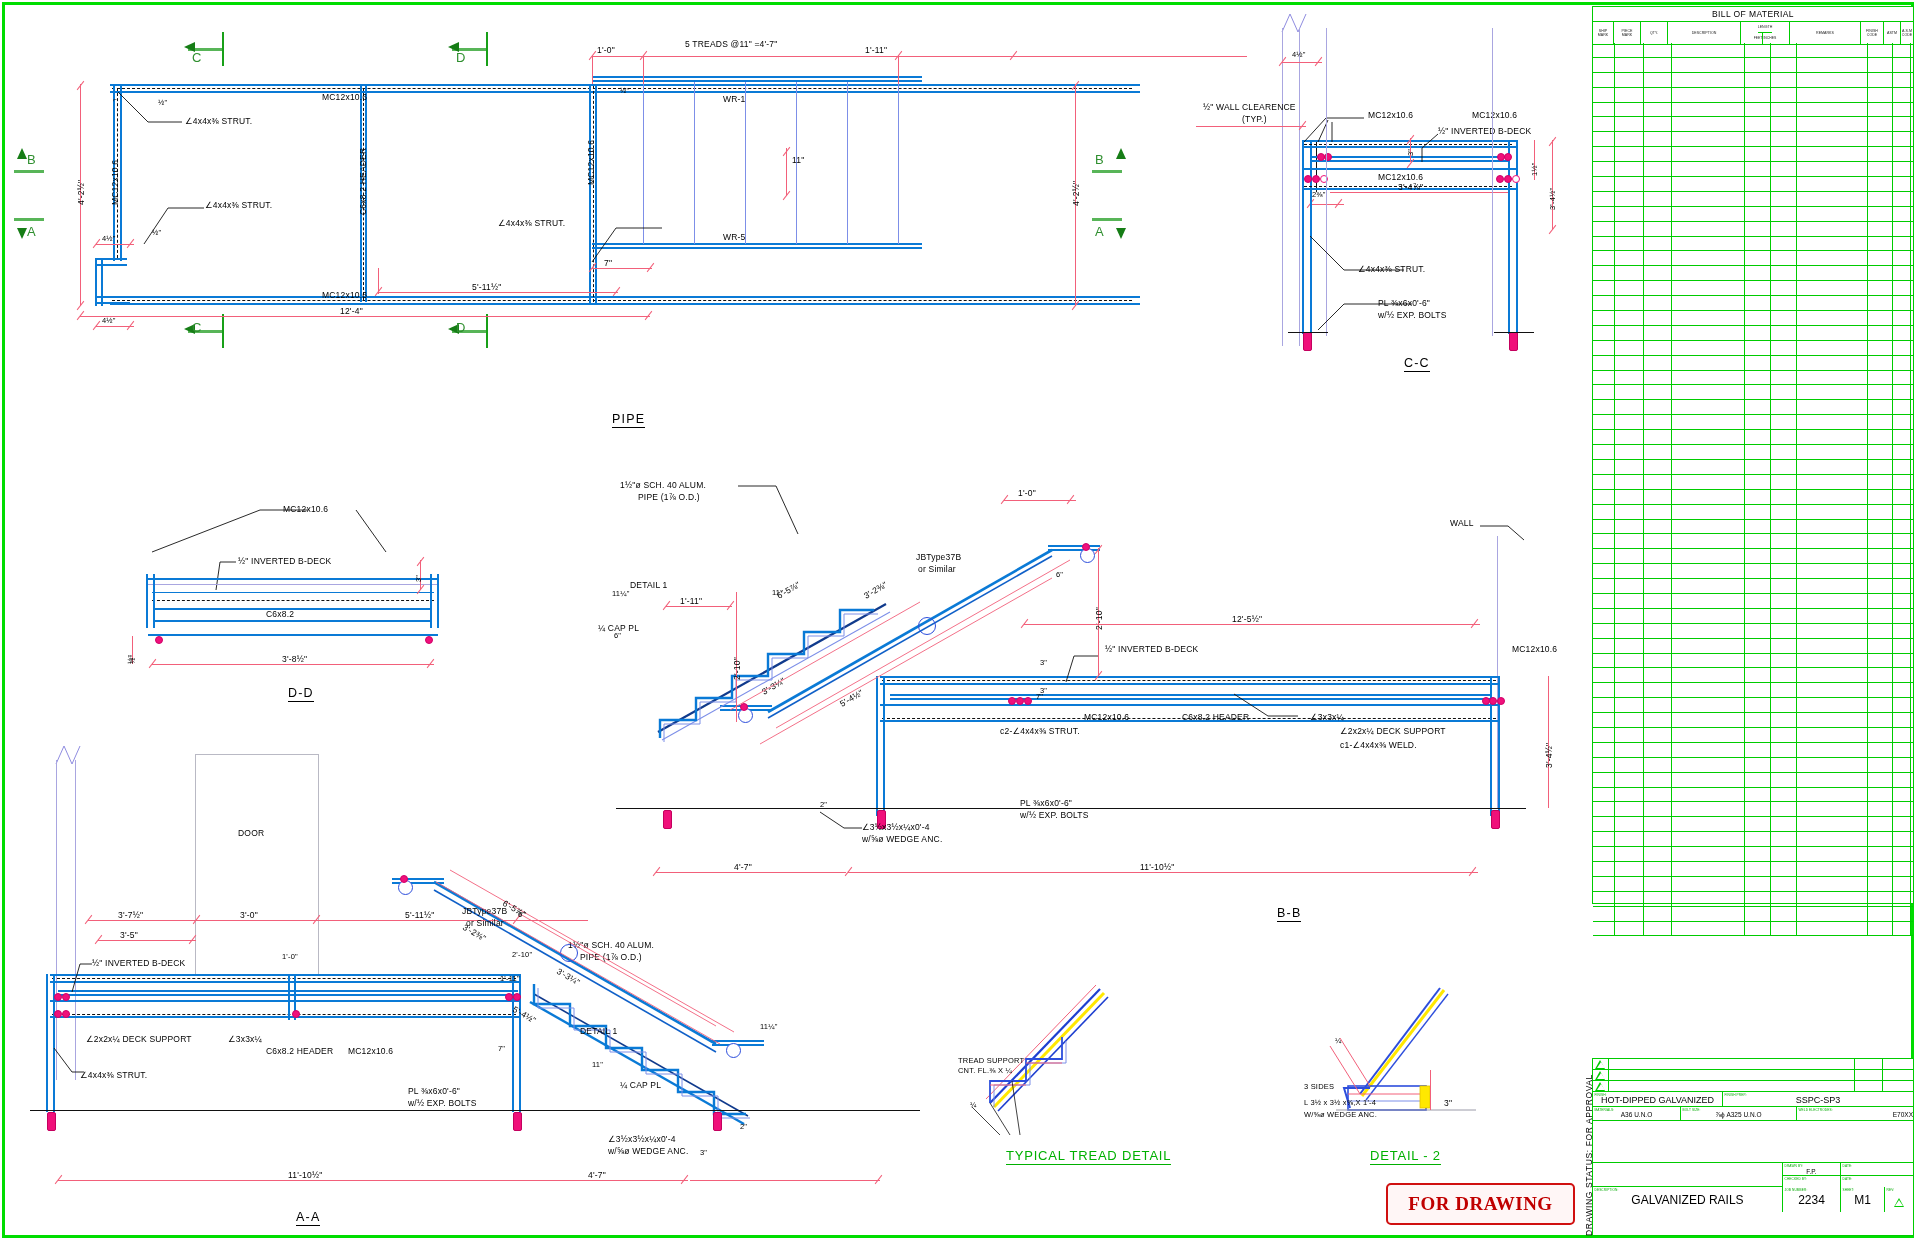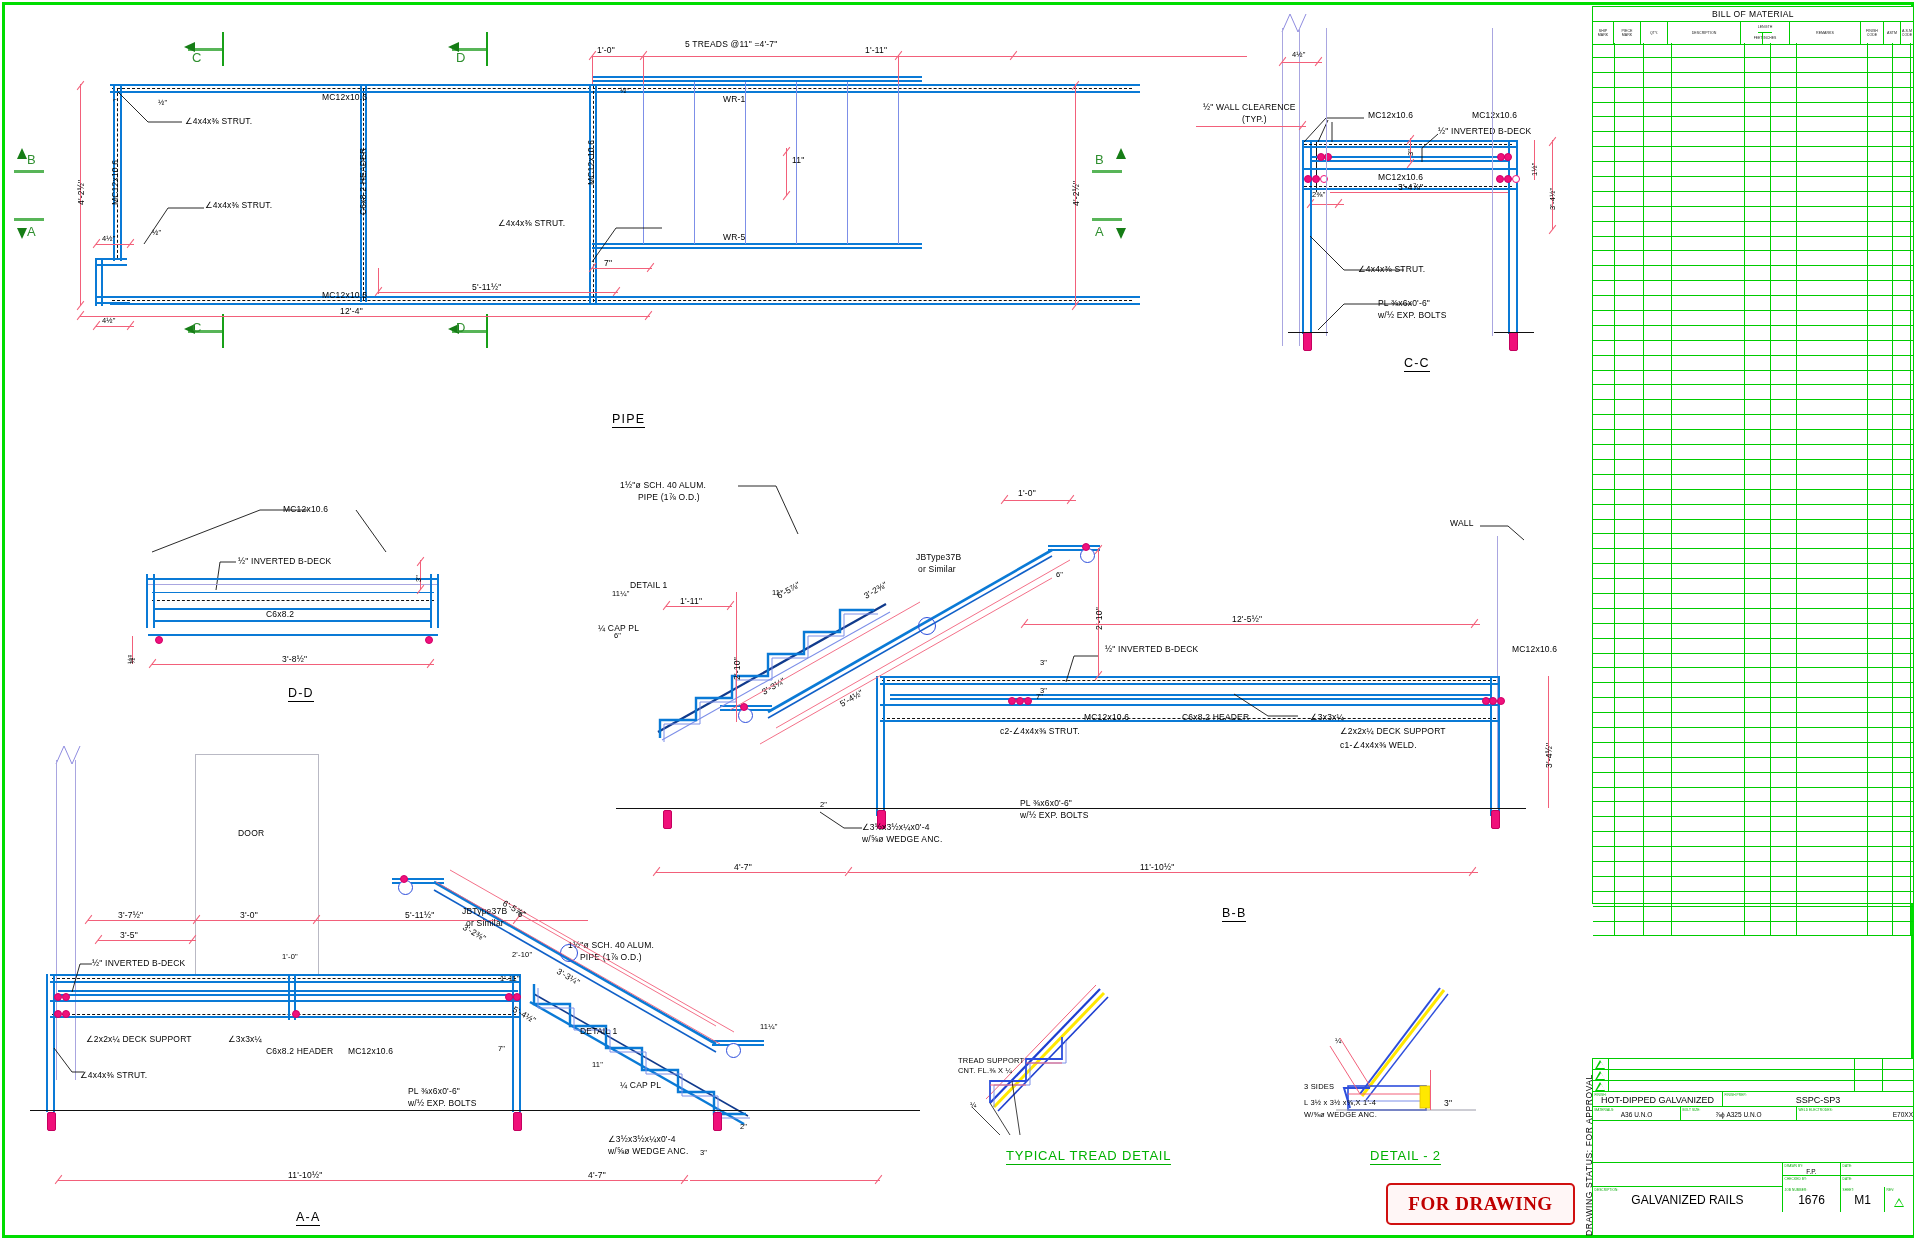--- a/index.html
+++ b/index.html
@@ -542,21 +542,21 @@
     <div class="tick" style="left:1472px;top:866px;"></div>
     <div class="lbl t8" style="left:1140px;top:862px;">11'-10½"</div>
 
     <div class="ln h red" style="left:656px;top:872px;width:190px;"></div>
     <div class="tick" style="left:656px;top:866px;"></div>
     <div class="lbl t8" style="left:734px;top:862px;">4'-7"</div>
 
     <div class="ln v red" style="left:1548px;top:676px;height:132px;"></div>
     <div class="lbl t8 rot90" style="left:1544px;top:768px;">3'-4½"</div>
 
-    <div class="lbl vtitle" style="left:1222px;top:906px;">B-B</div>
+    <div class="lbl vtitle" style="left:1277px;top:906px;">B-B</div>
   </div>
 
   <div>
 
     <svg style="position:absolute;left:54px;top:742px;width:30px;height:26px;overflow:visible;">
       <polyline points="2,22 10,4 18,22 26,4" fill="none" stroke="#8f8ce0" stroke-width="1"></polyline>
     </svg>
     <div class="ln v lav" style="left:56px;top:760px;height:320px;"></div>
     <div class="ln v lav" style="left:75px;top:760px;height:320px;"></div>
 
@@ -1576,21 +1576,21 @@
       </div>
     </div>
 
     <div class="tb-row" style="height:25px;border-bottom:none;">
       <div class="tb-cell" style="width:190px;position:relative;">
         <div class="tb-tag">DESCRIPTION:</div>
         <div class="tb-val big" style="margin-top:6px;">GALVANIZED RAILS</div>
       </div>
       <div class="tb-cell" style="width:58px;position:relative;">
         <div class="tb-tag">JOB NUMBER:</div>
-        <div class="tb-val big" style="margin-top:6px;">1676</div>
+        <div class="tb-val big" style="margin-top:6px;">2234</div>
       </div>
       <div class="tb-cell" style="width:44px;position:relative;">
         <div class="tb-tag">SHEET:</div>
         <div class="tb-val big" style="margin-top:6px;">M1</div>
       </div>
       <div class="tb-cell" style="flex:1;border-right:none;position:relative;display:flex;align-items:center;justify-content:center;">
         <div class="tb-tag">REV:</div>
         <div class="tri" style="margin-top:5px;"></div>
       </div>
     </div>

